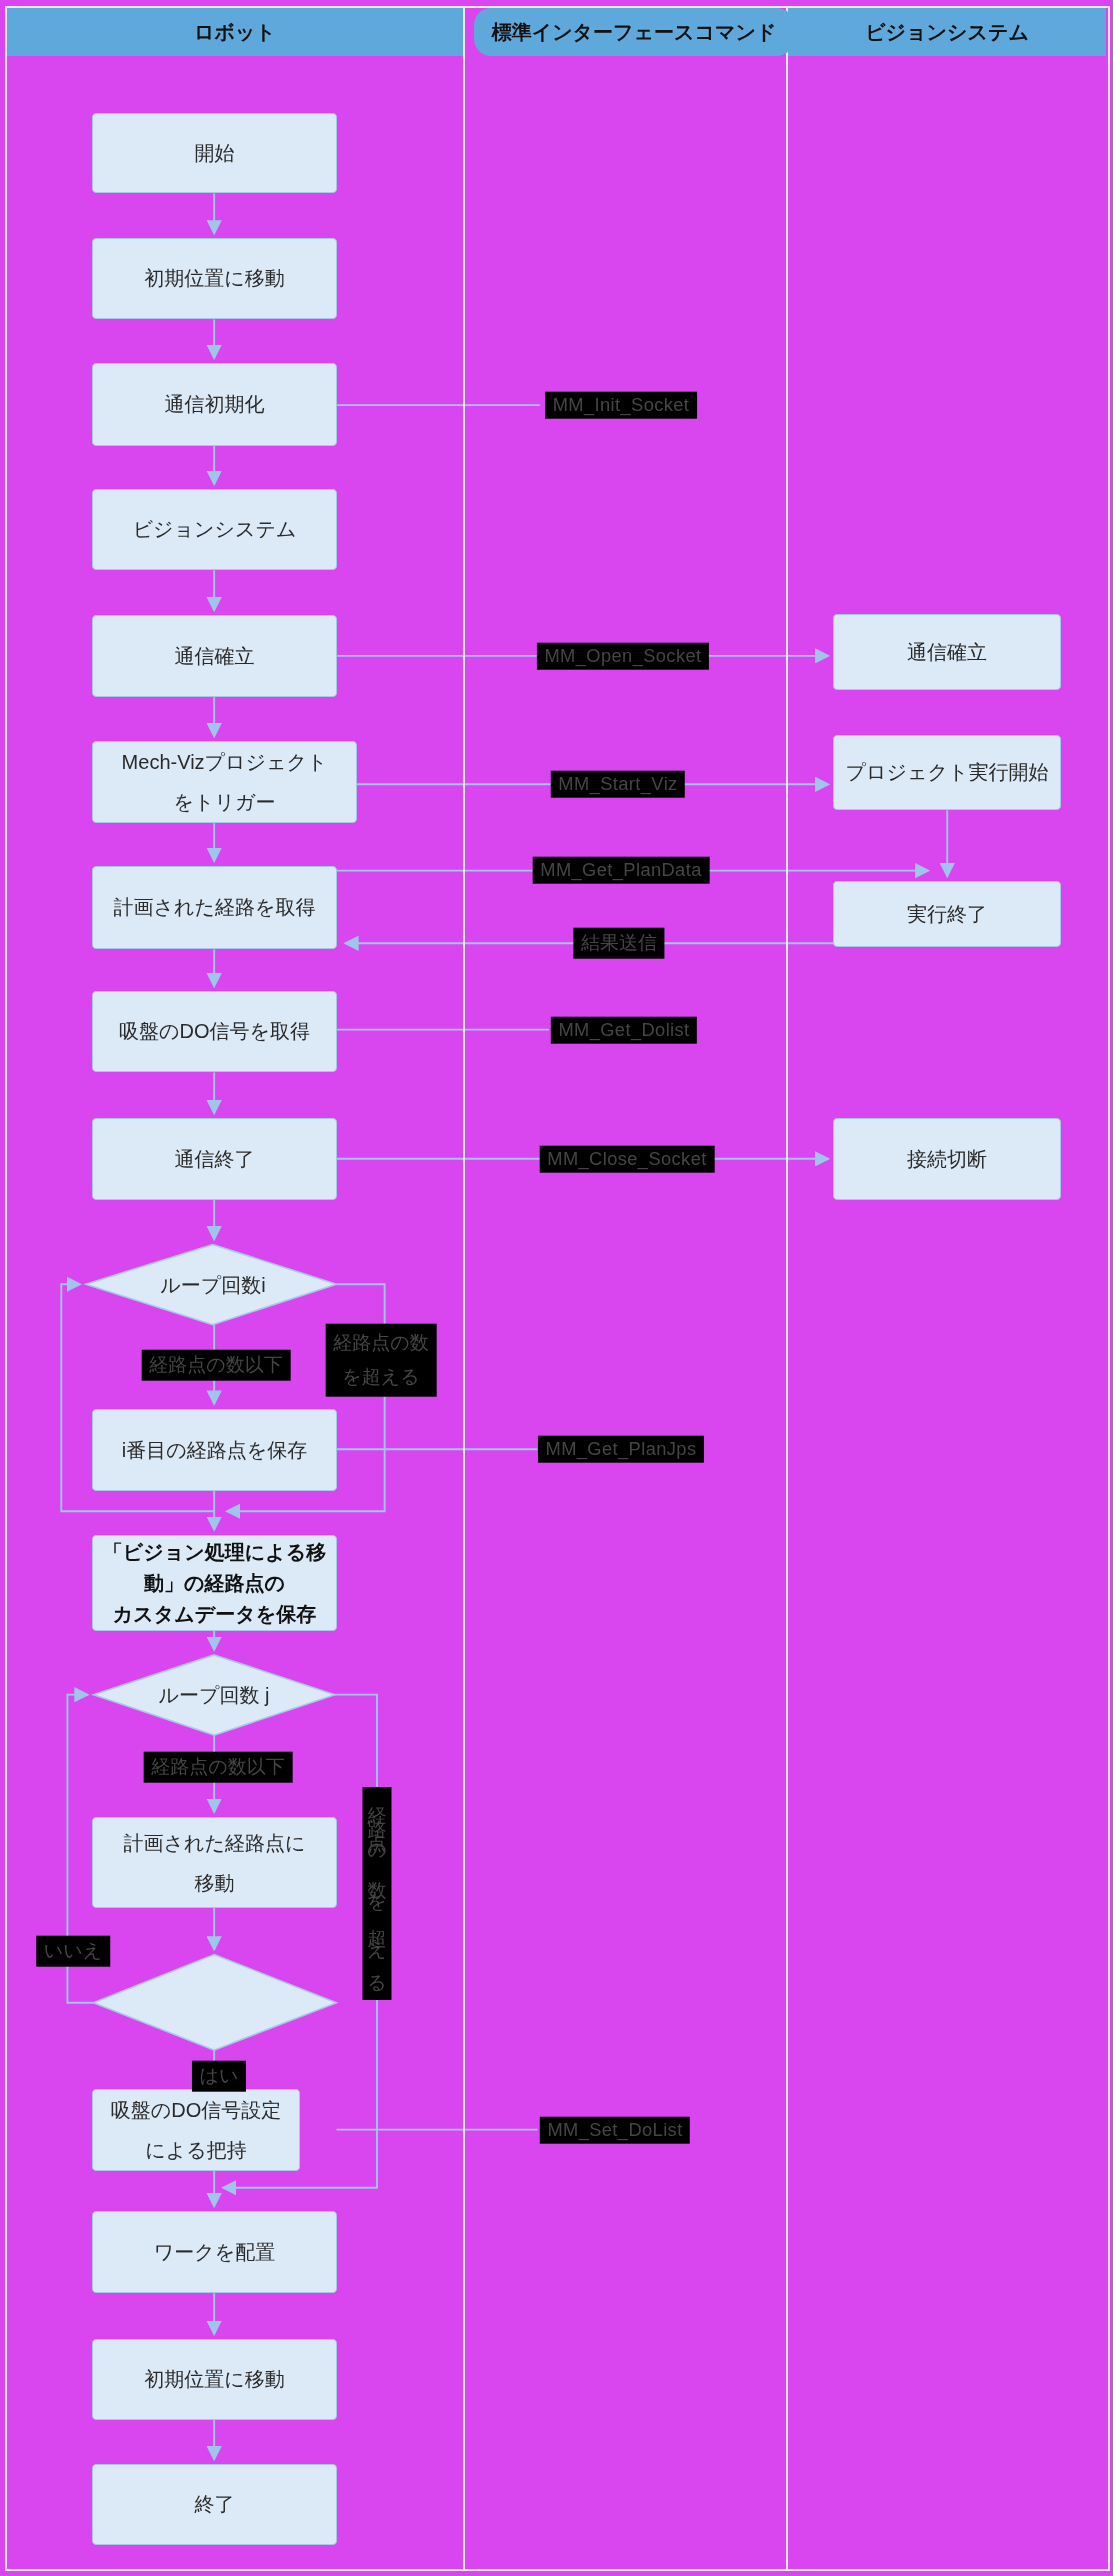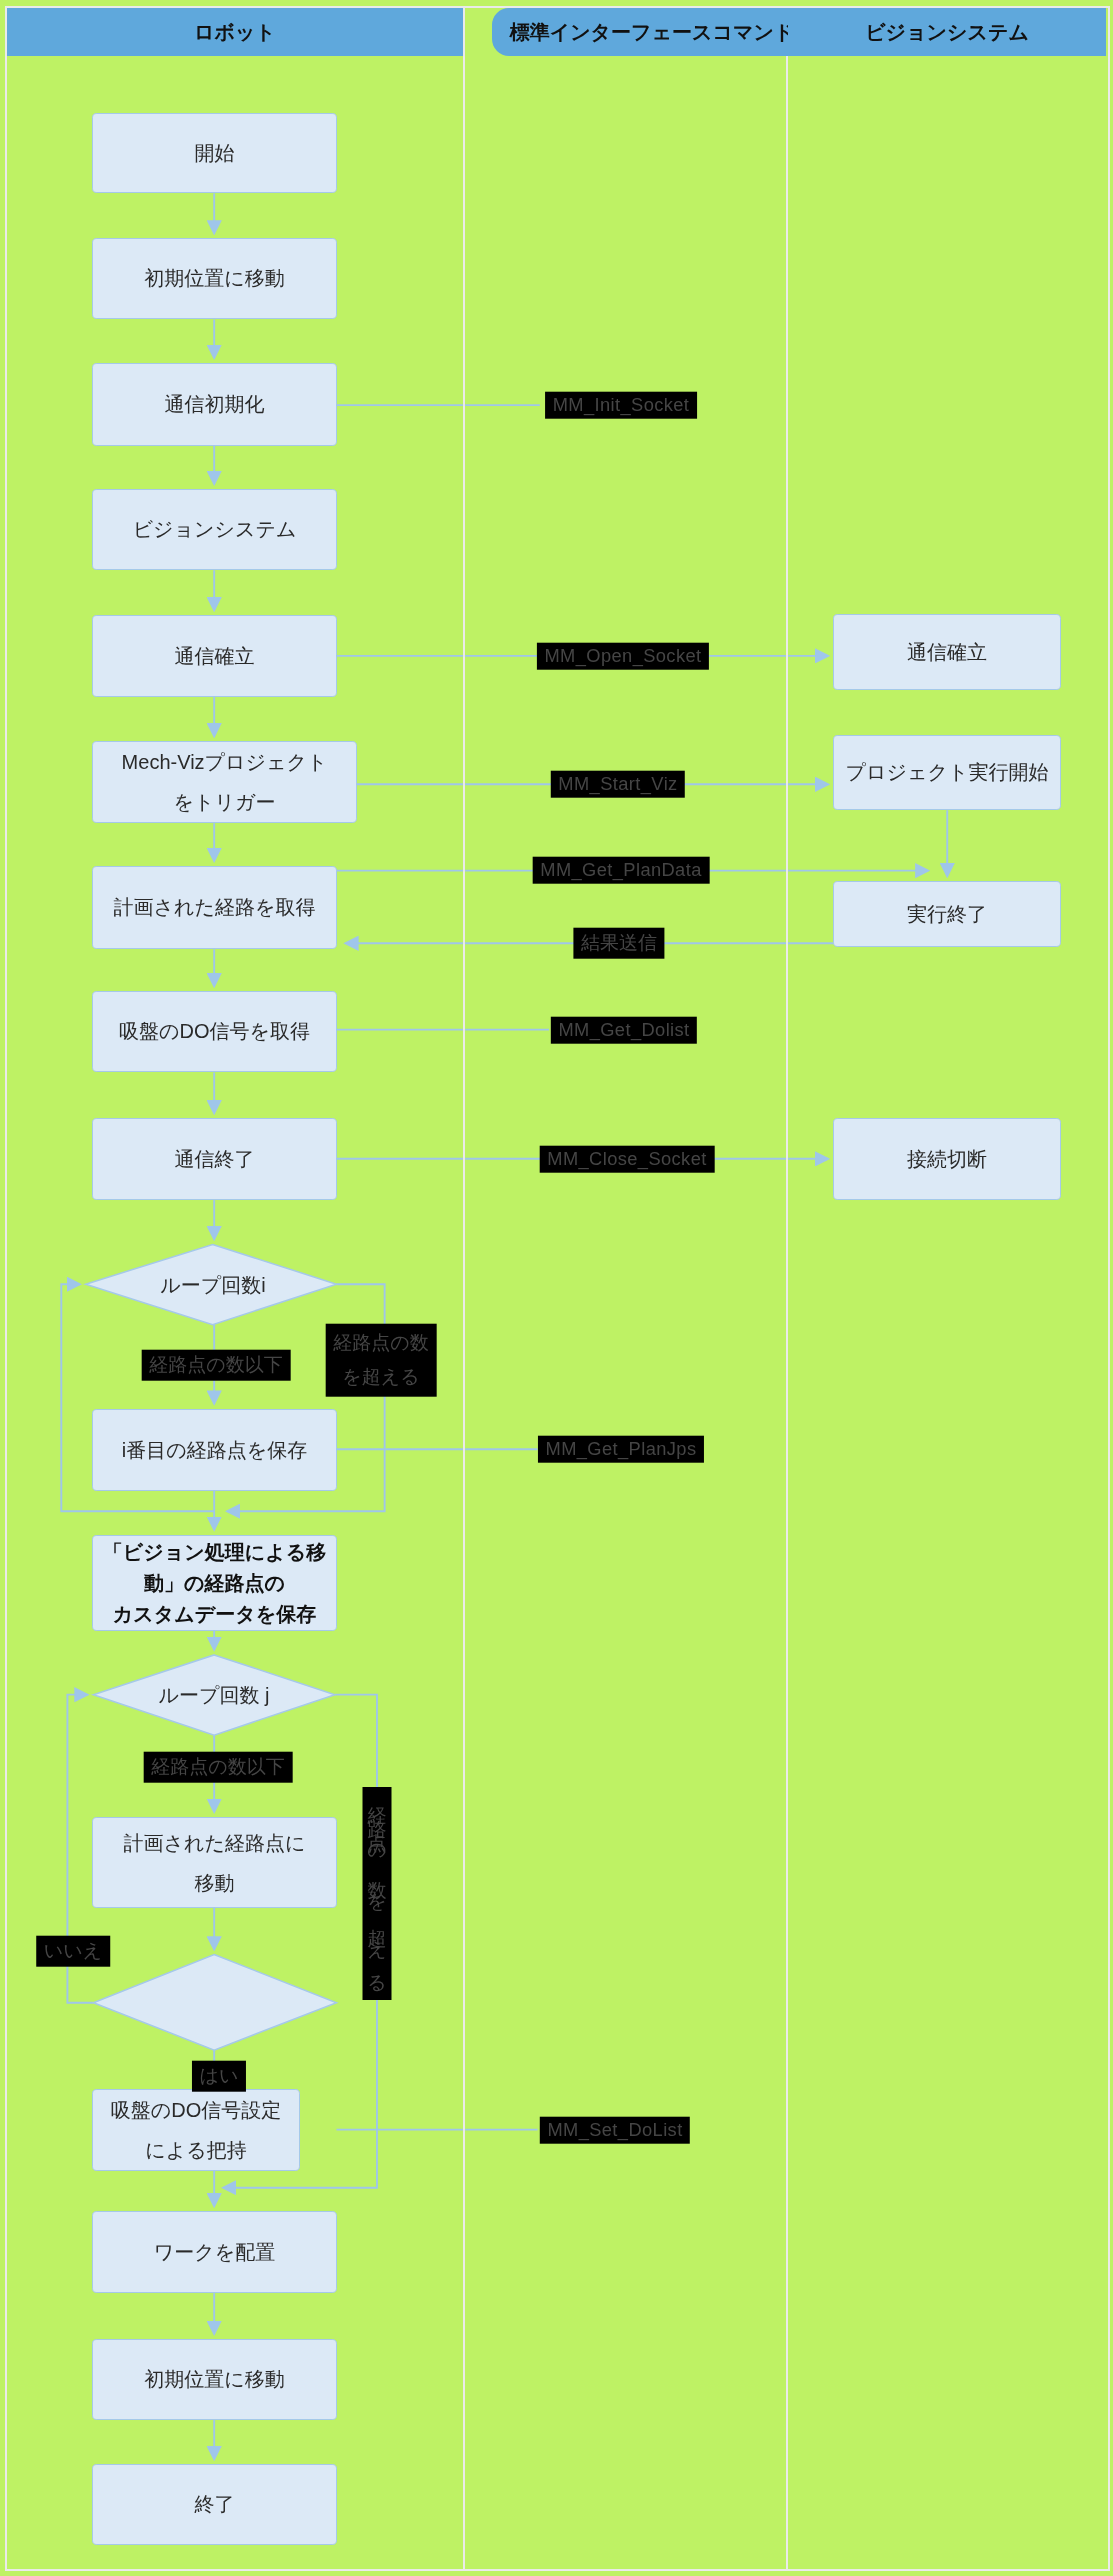--- a/index.html
+++ b/index.html
@@ -1,17 +1,17 @@
 <!DOCTYPE html>
 <html style="font-size:12.2px"><head>
 <meta charset="utf-8">
 <style>
   html,body{margin:0;padding:0;background:#000;}
   body{font-family:"Liberation Sans","DejaVu Sans",sans-serif;}
-  #canvas{position:relative;width:1114px;height:2576px;background:#bef264;overflow:hidden;}
+  #canvas{position:relative;width:1114px;height:2576px;background:#d946ef;overflow:hidden;}
   .frame{position:absolute;left:4.6px;top:6.1px;width:1105px;height:2565px;border:2.3px solid #EAEAEA;box-sizing:border-box;}
   .divider{position:absolute;top:6.9px;height:2562px;width:2.3px;background:#EAEAEA;}
   .hcell{position:absolute;top:8.4px;height:48px;background:#5FA8DC;display:flex;align-items:center;justify-content:center;
          font-size:20px;font-weight:bold;color:#111;}
   .box{position:absolute;background:#DCE9F6;border:1.5px solid #A5C9E9;border-radius:4.6px;box-sizing:border-box;
        display:flex;flex-direction:column;align-items:center;justify-content:center;
        color:#2A2A2A;font-size:20px;text-align:center;}
   .lines-2{line-height:40px;}
   .lines-3{line-height:31px;}
   .bold{font-weight:bold;color:#111;}
@@ -82,21 +82,21 @@
     <polygon class="diamond" points="280,2557 440,2620 280,2682 122,2620"></polygon>
   </svg>
 
   <div class="frame"></div>
   <div class="divider" style="left:463px;"></div>
   <div class="divider" style="left:786px;"></div>
 
   <div class="hcell" style="left:6.9px;width:456px;">
       <span>ロボット</span>
     </div>
-  <div class="hcell" style="left:492px;width:320px;border-radius:17px;">
+  <div class="hcell" style="left:474px;width:320px;border-radius:17px;">
       <span>標準インターフェースコマンド</span>
     </div>
   <div class="hcell" style="left:788px;width:318px;">
       <span>ビジョンシステム</span>
     </div>
 
   <div class="box" style="left:92px;top:113px;width:245px;height:80px;">
     <span>開始</span>
     </div>
   <div class="box" style="left:92px;top:238px;width:245px;height:81px;">

